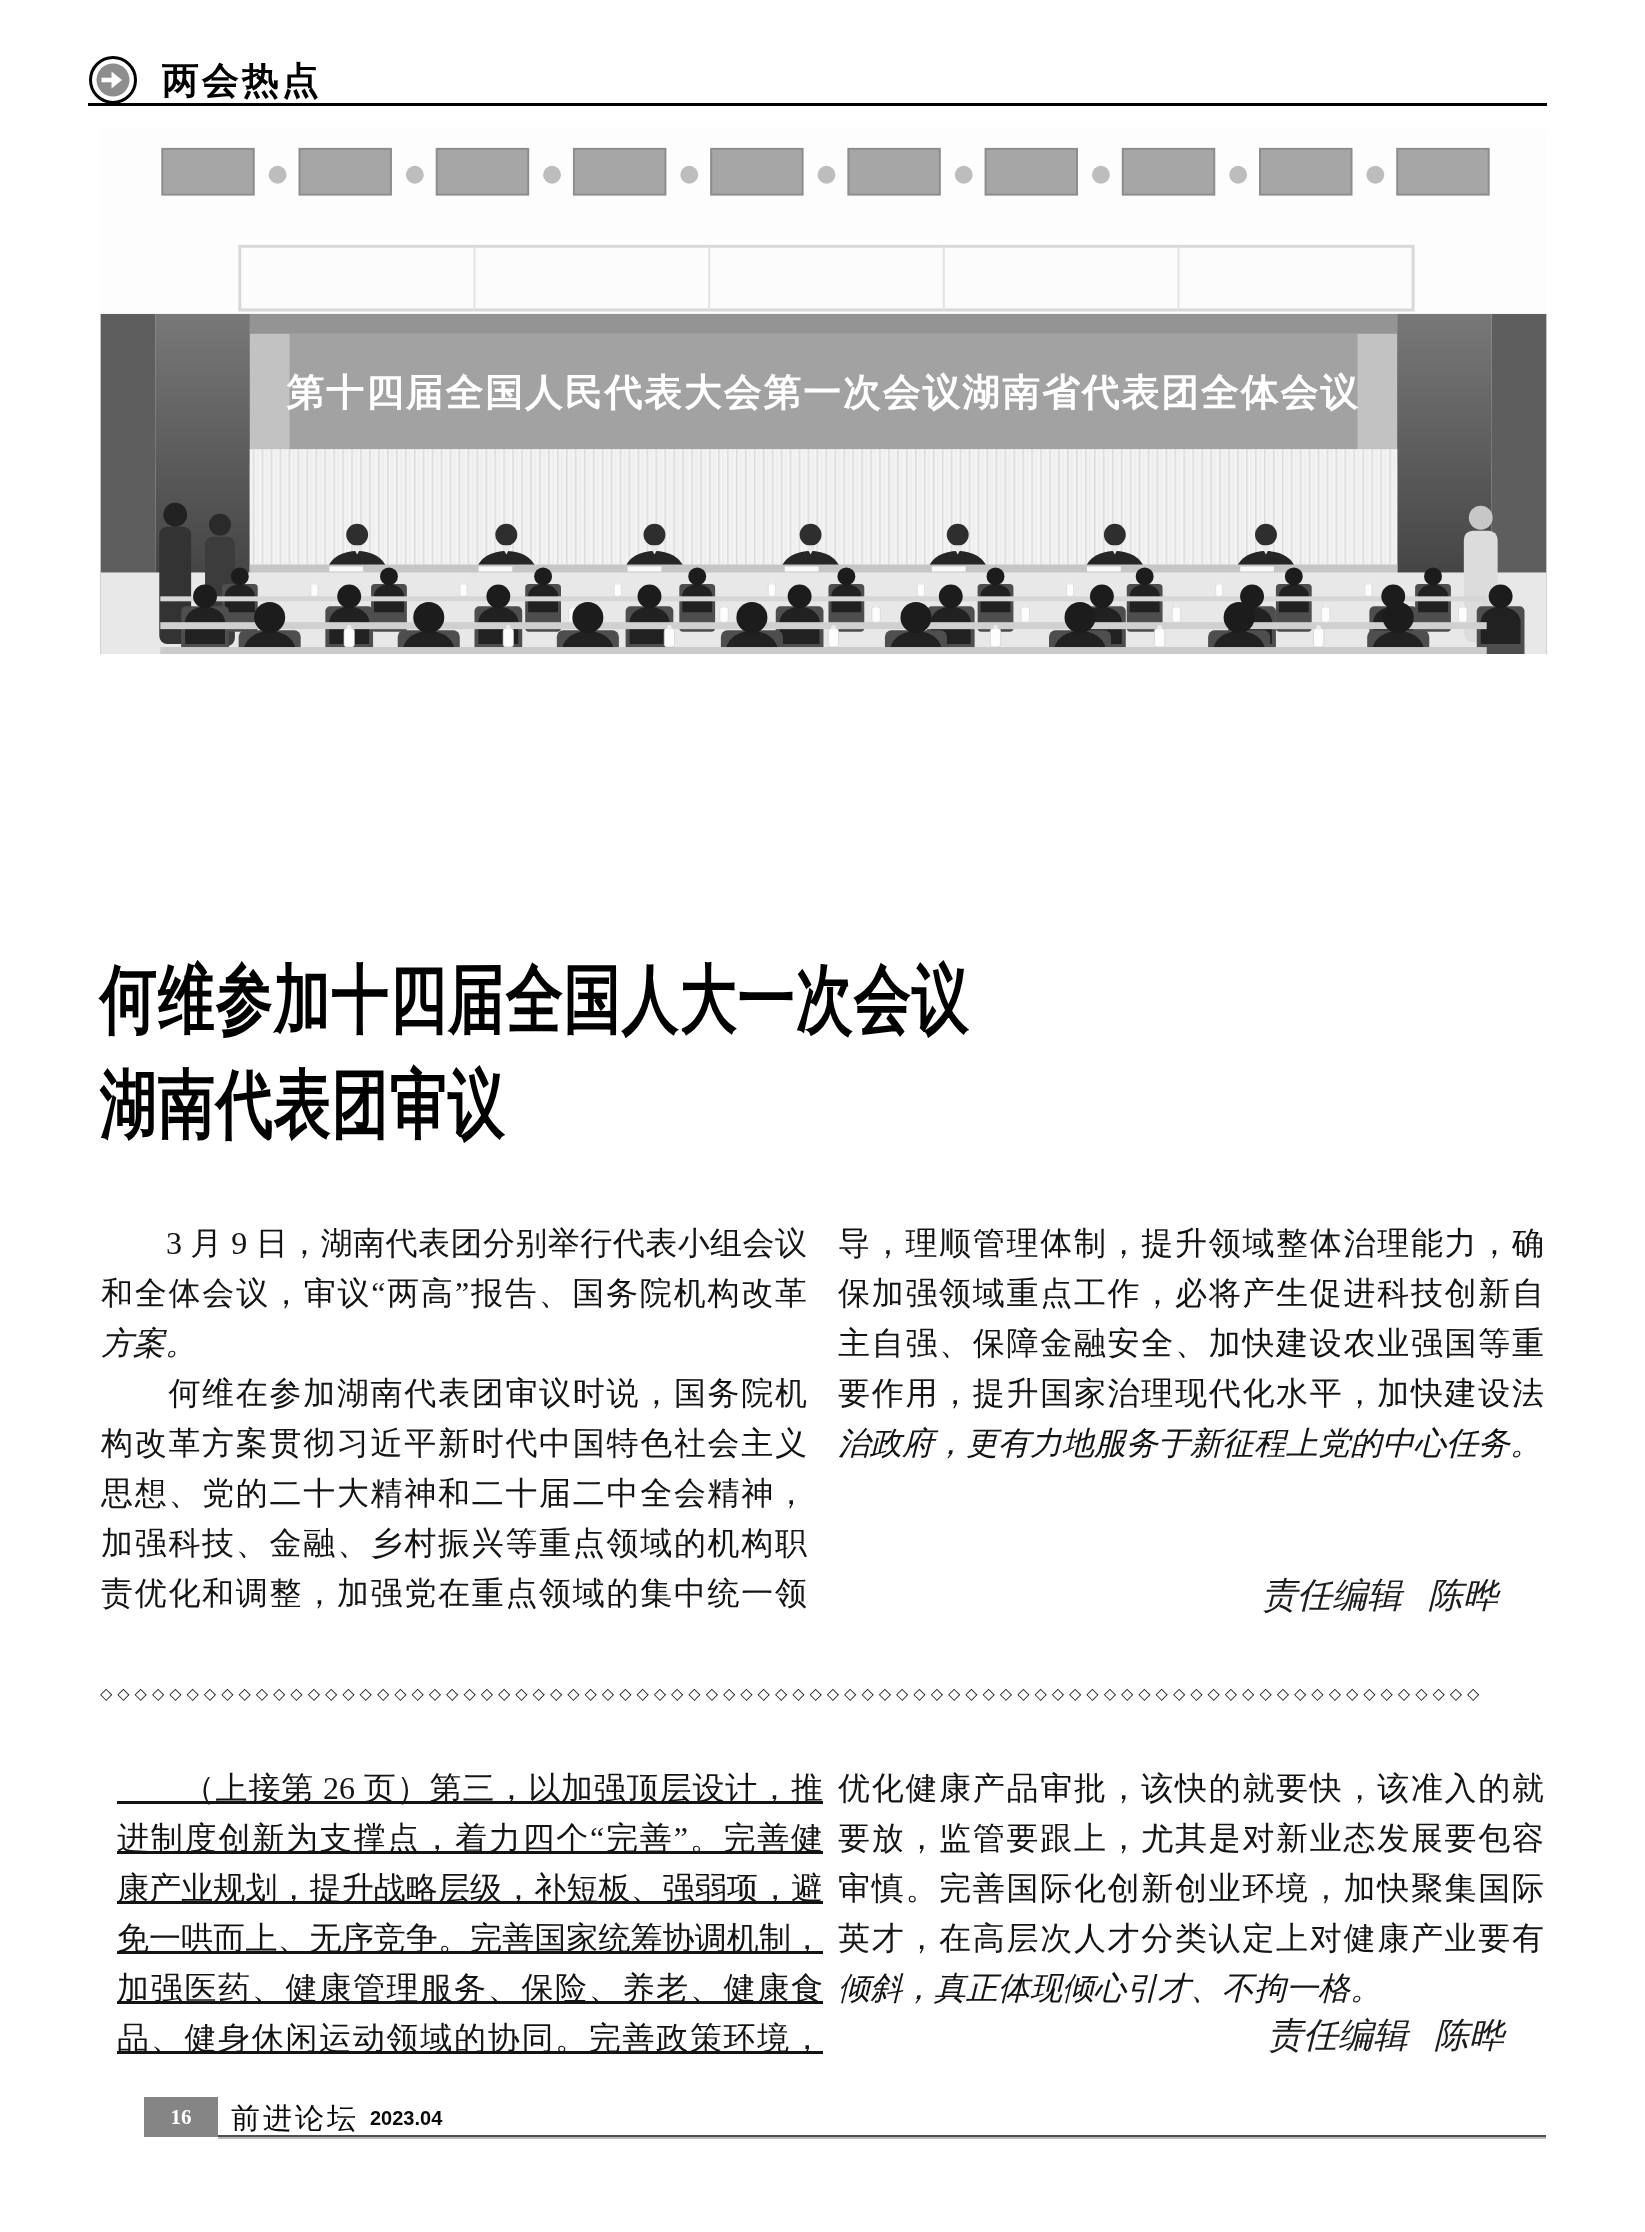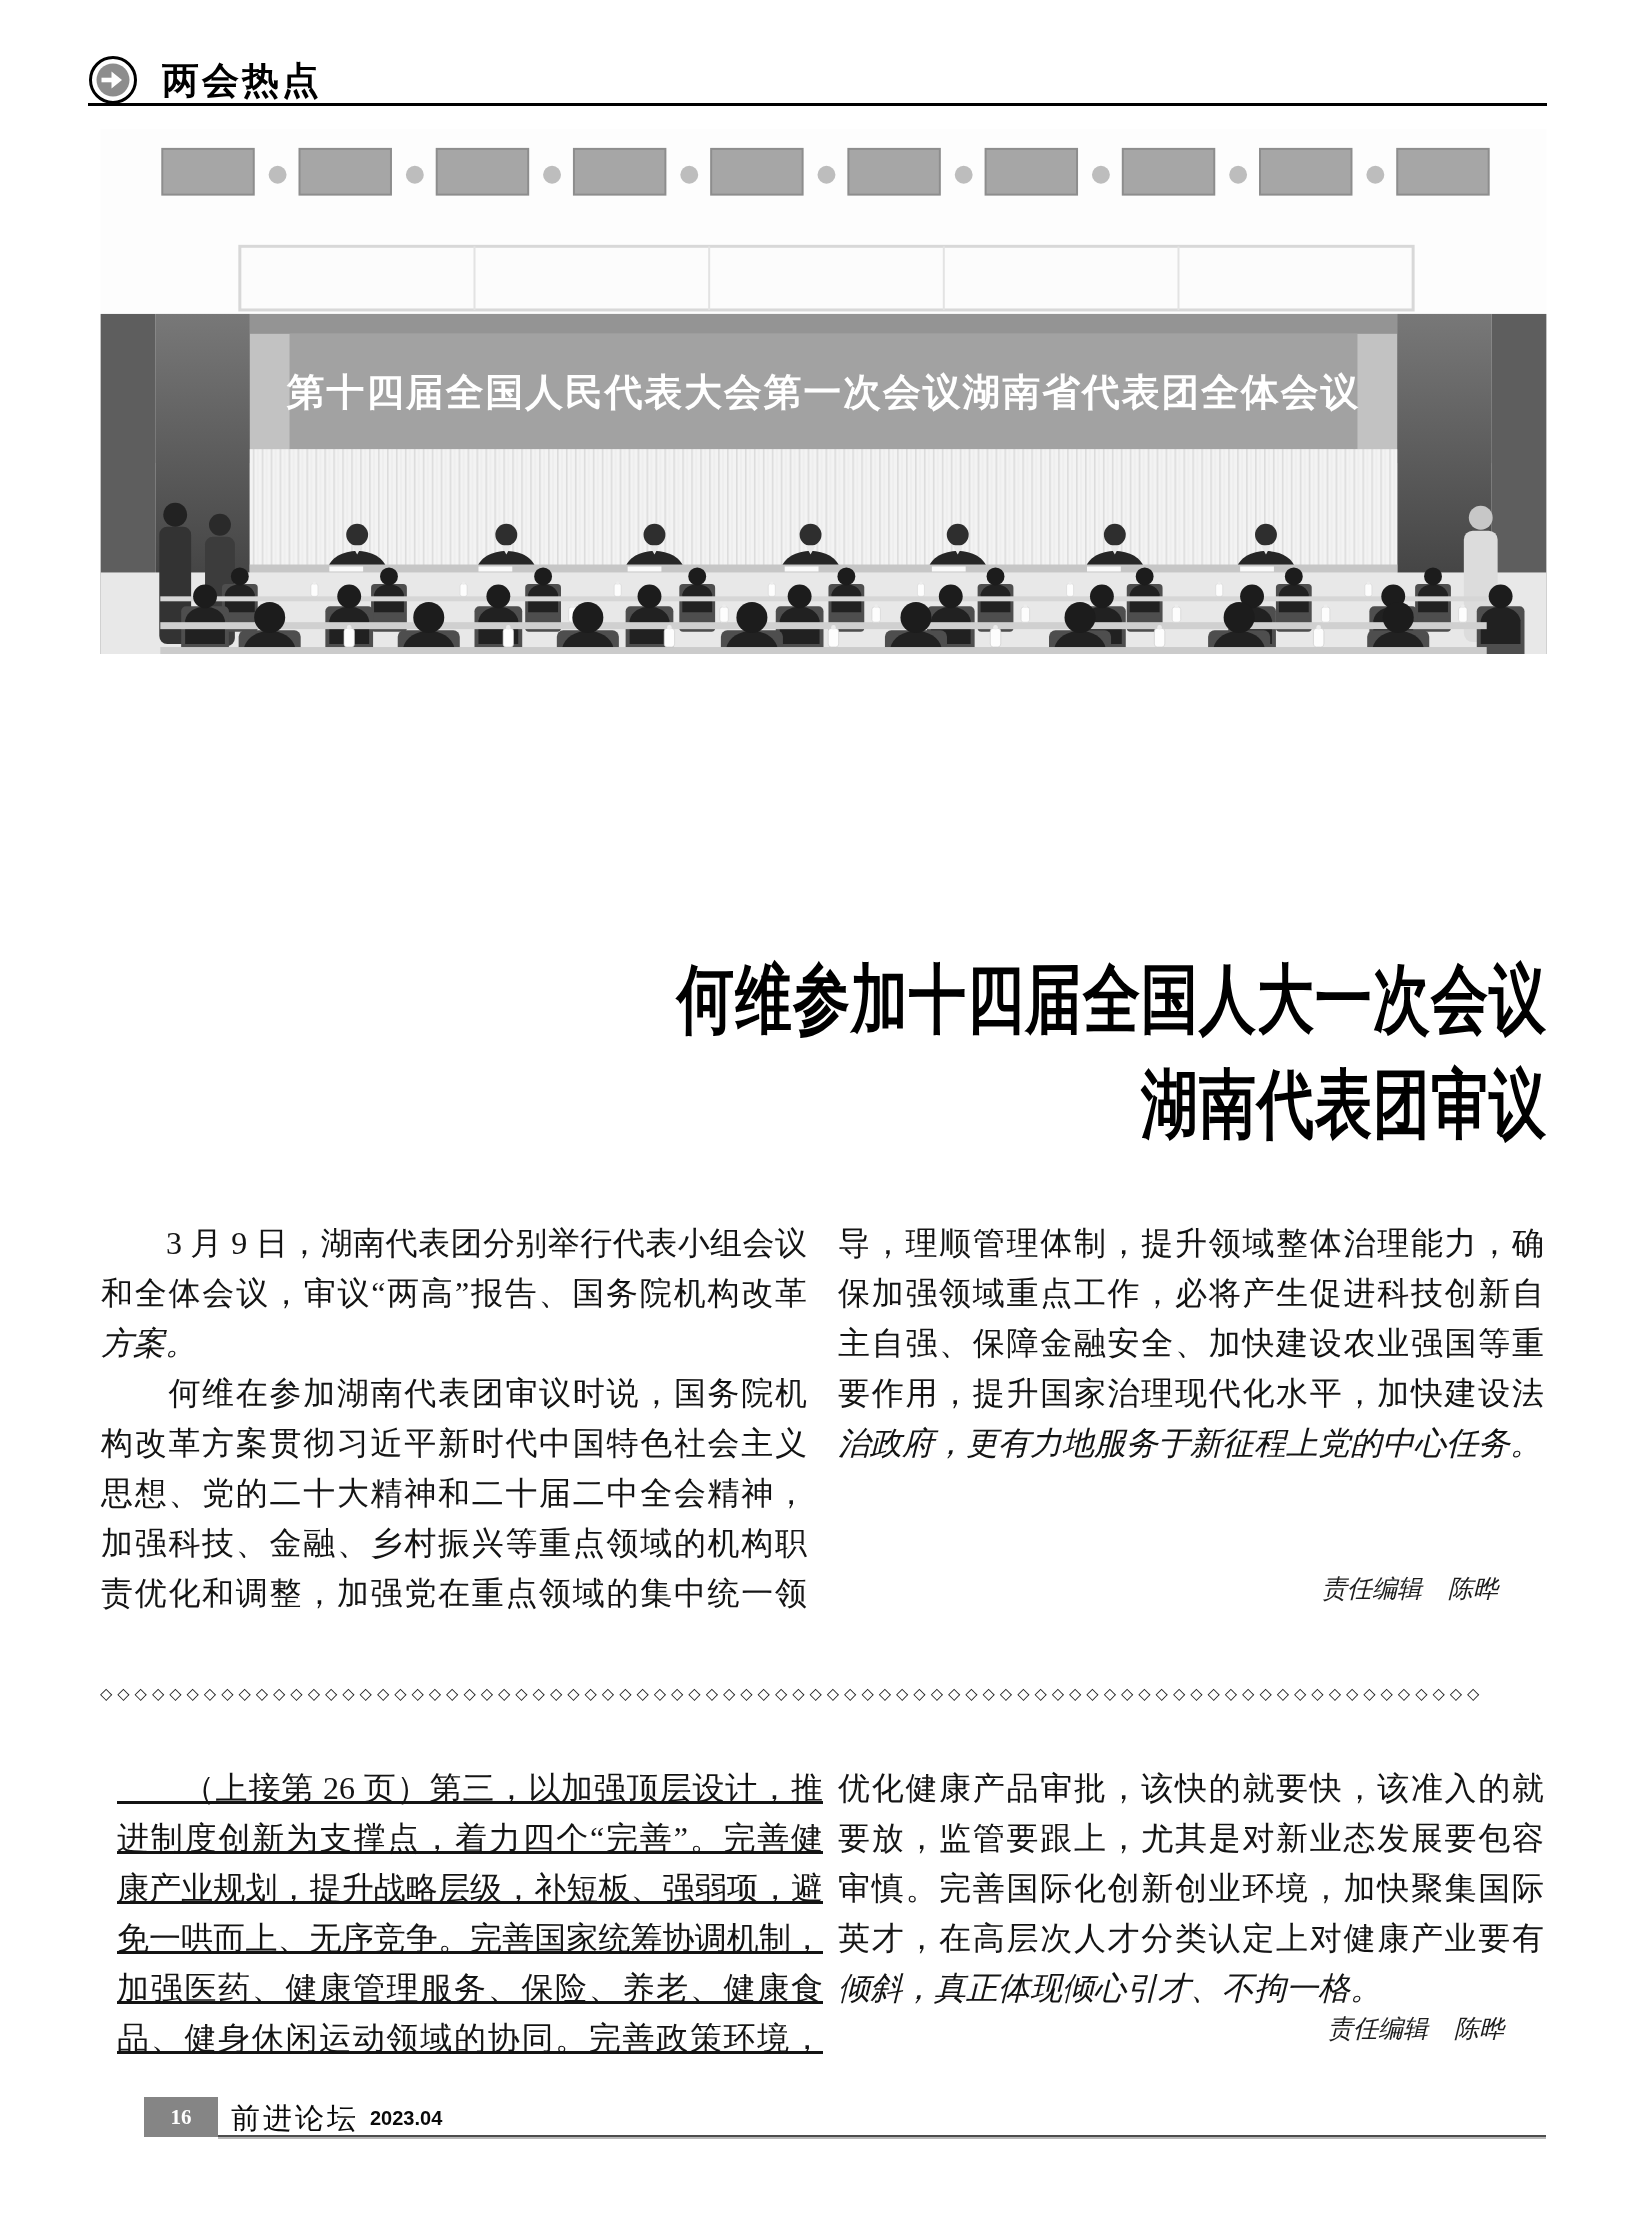--- a/index.html
+++ b/index.html
@@ -11,35 +11,35 @@
   .hdr-label{position:absolute;left:162px;top:56px;height:50px;line-height:50px;
              font-family:"Liberation Sans",sans-serif;font-weight:700;font-size:37px;
              letter-spacing:3px;color:#000;}
   .hdr-rule{position:absolute;left:88px;top:103px;width:1459px;height:3px;background:#000;}
 
   
   .photo{position:absolute;left:100px;top:129px;width:1447px;height:525px;background:#fff;}
   .photo svg{display:block;}
 
   
-  .title{position:absolute;left:100px;top:947px;width:1447px;text-align:right;
+  .title{position:absolute;left:100px;top:947px;width:1447px;text-align:left;
          font-family:"Liberation Sans",sans-serif;font-weight:900;color:#000;}
   .title .t{font-size:57px;line-height:105px;letter-spacing:1px;transform:scaleY(1.32);}
 
   
   .col{position:absolute;width:706px;font-size:32px;color:#141414;}
   .col-ul{left:101px;top:1218px;}
   .col-ur{left:838px;top:1218px;}
   .col-ll{left:117px;top:1763px;text-decoration:underline;}
   .col-lr{left:838px;top:1763px;}
   .bodyline{height:50px;line-height:50px;text-align:justify;text-align-last:justify;}
   .bodyline.paraend{text-align-last:left;font-style:italic;}
 
   .editor{position:absolute;left:838px;width:706px;box-sizing:border-box;text-align:right;
-          font-size:25px;font-style:italic;color:#1d1d1d;font-family:Liberation Serif, serif;}
+          font-size:35px;font-style:italic;color:#1d1d1d;font-family:Liberation Serif, serif;}
   .editor .nm{margin-left:26px;}
   .editor-1{top:1572px;padding-right:46px;}
   .editor-2{top:2012px;padding-right:40px;}
 
   
   .divider{position:absolute;left:100px;top:1682px;width:1447px;height:24px;overflow:hidden;
            white-space:nowrap;font-family:"DejaVu Sans",sans-serif;font-size:16px;
            letter-spacing:5px;color:#1a1a1a;line-height:24px;}
 
   

